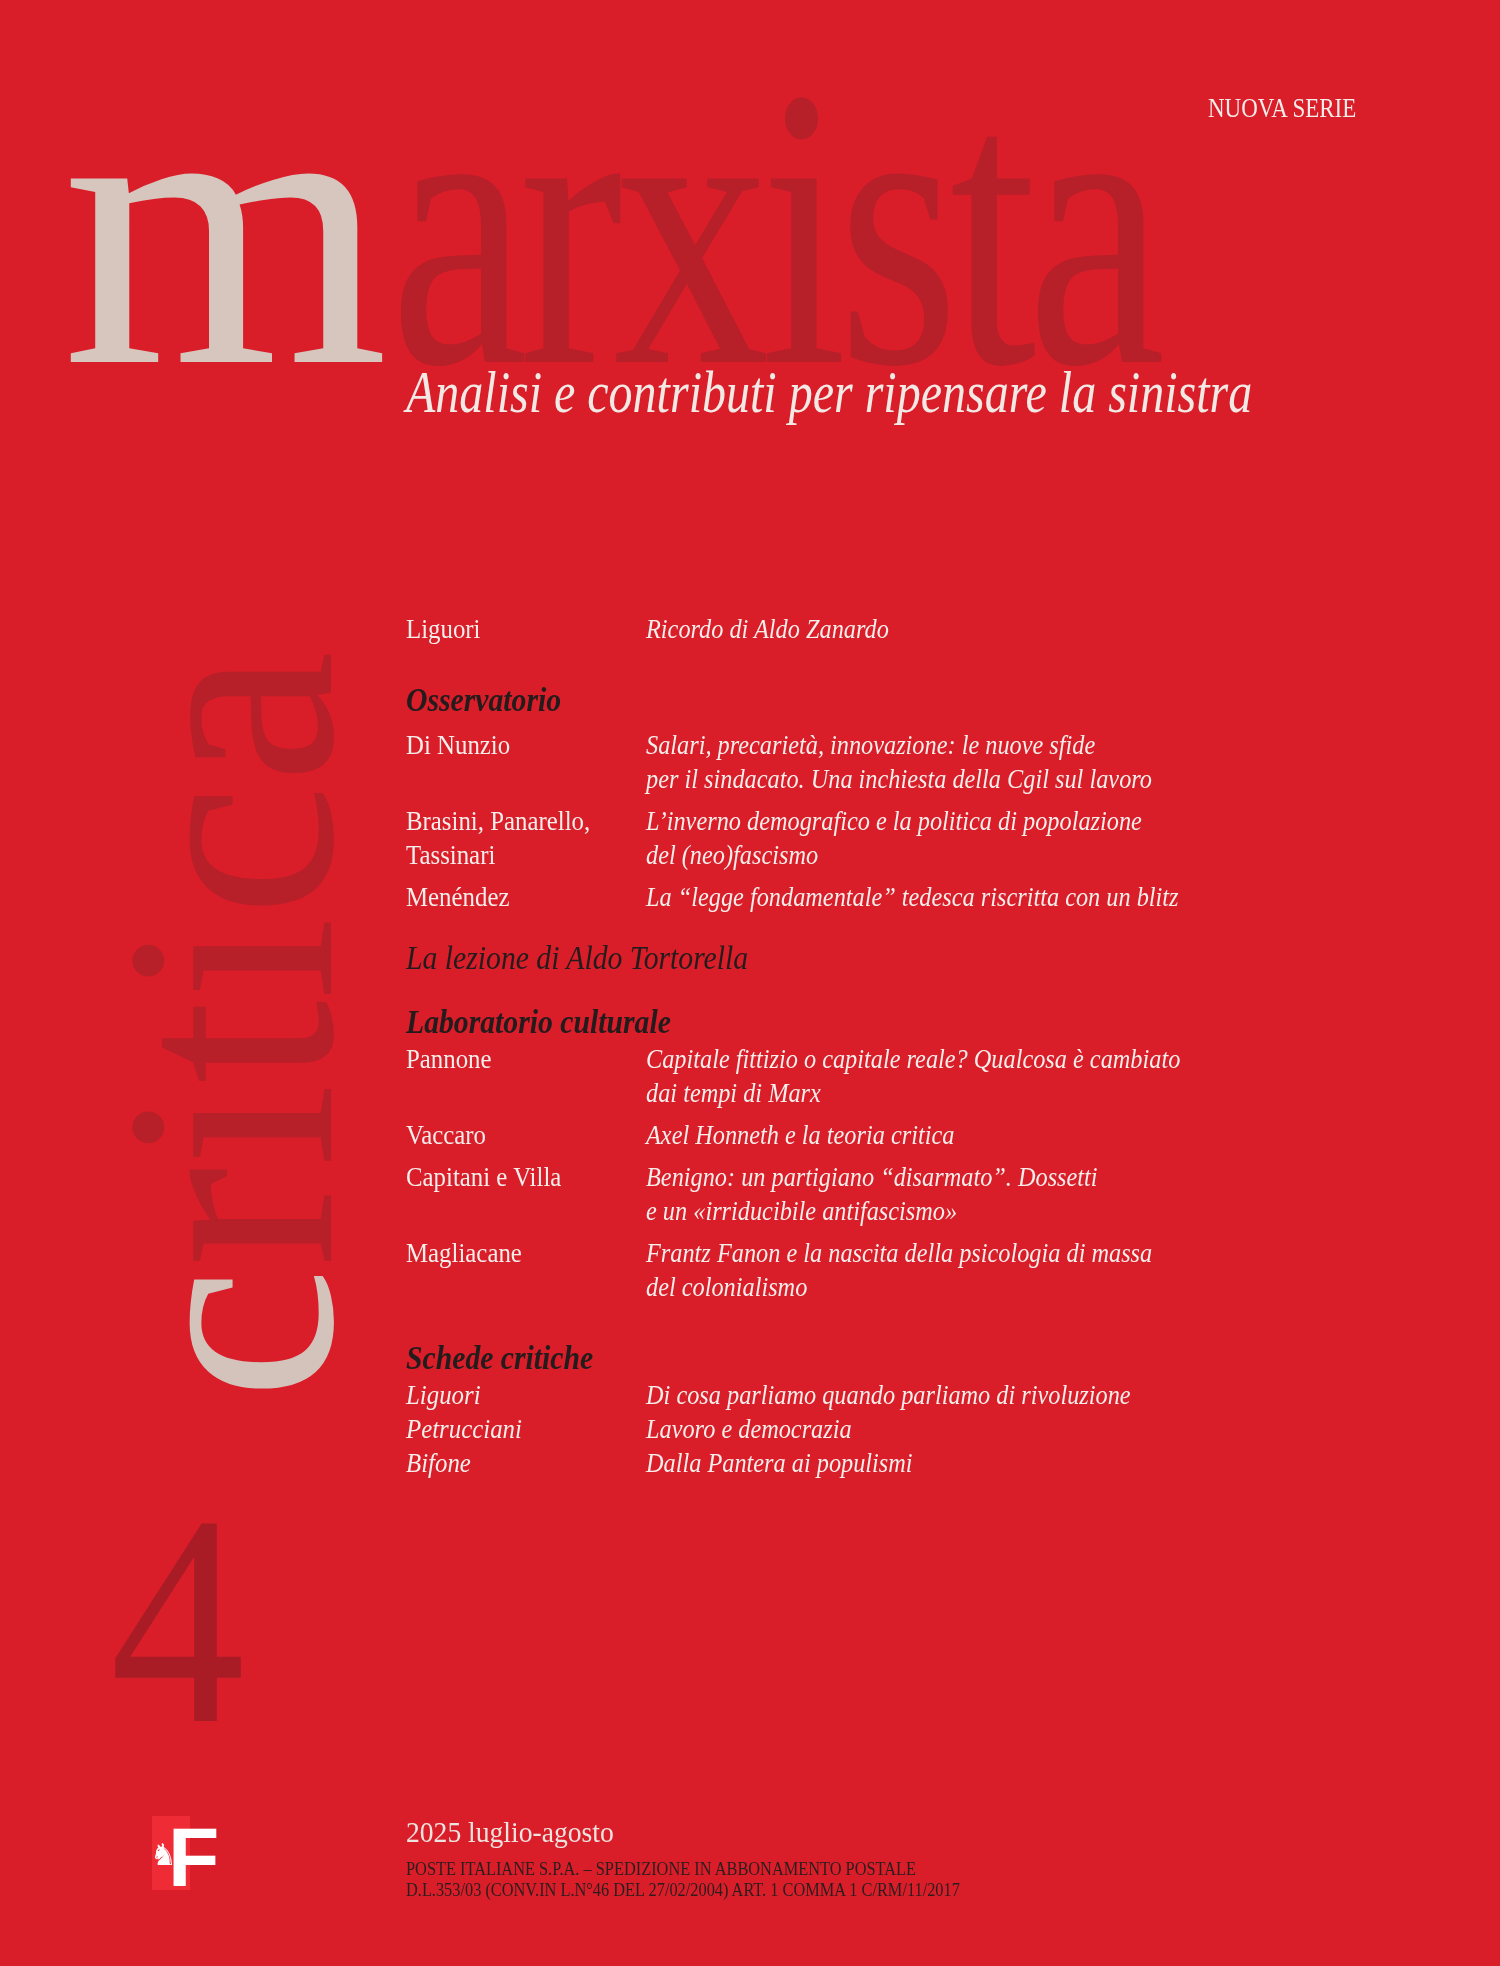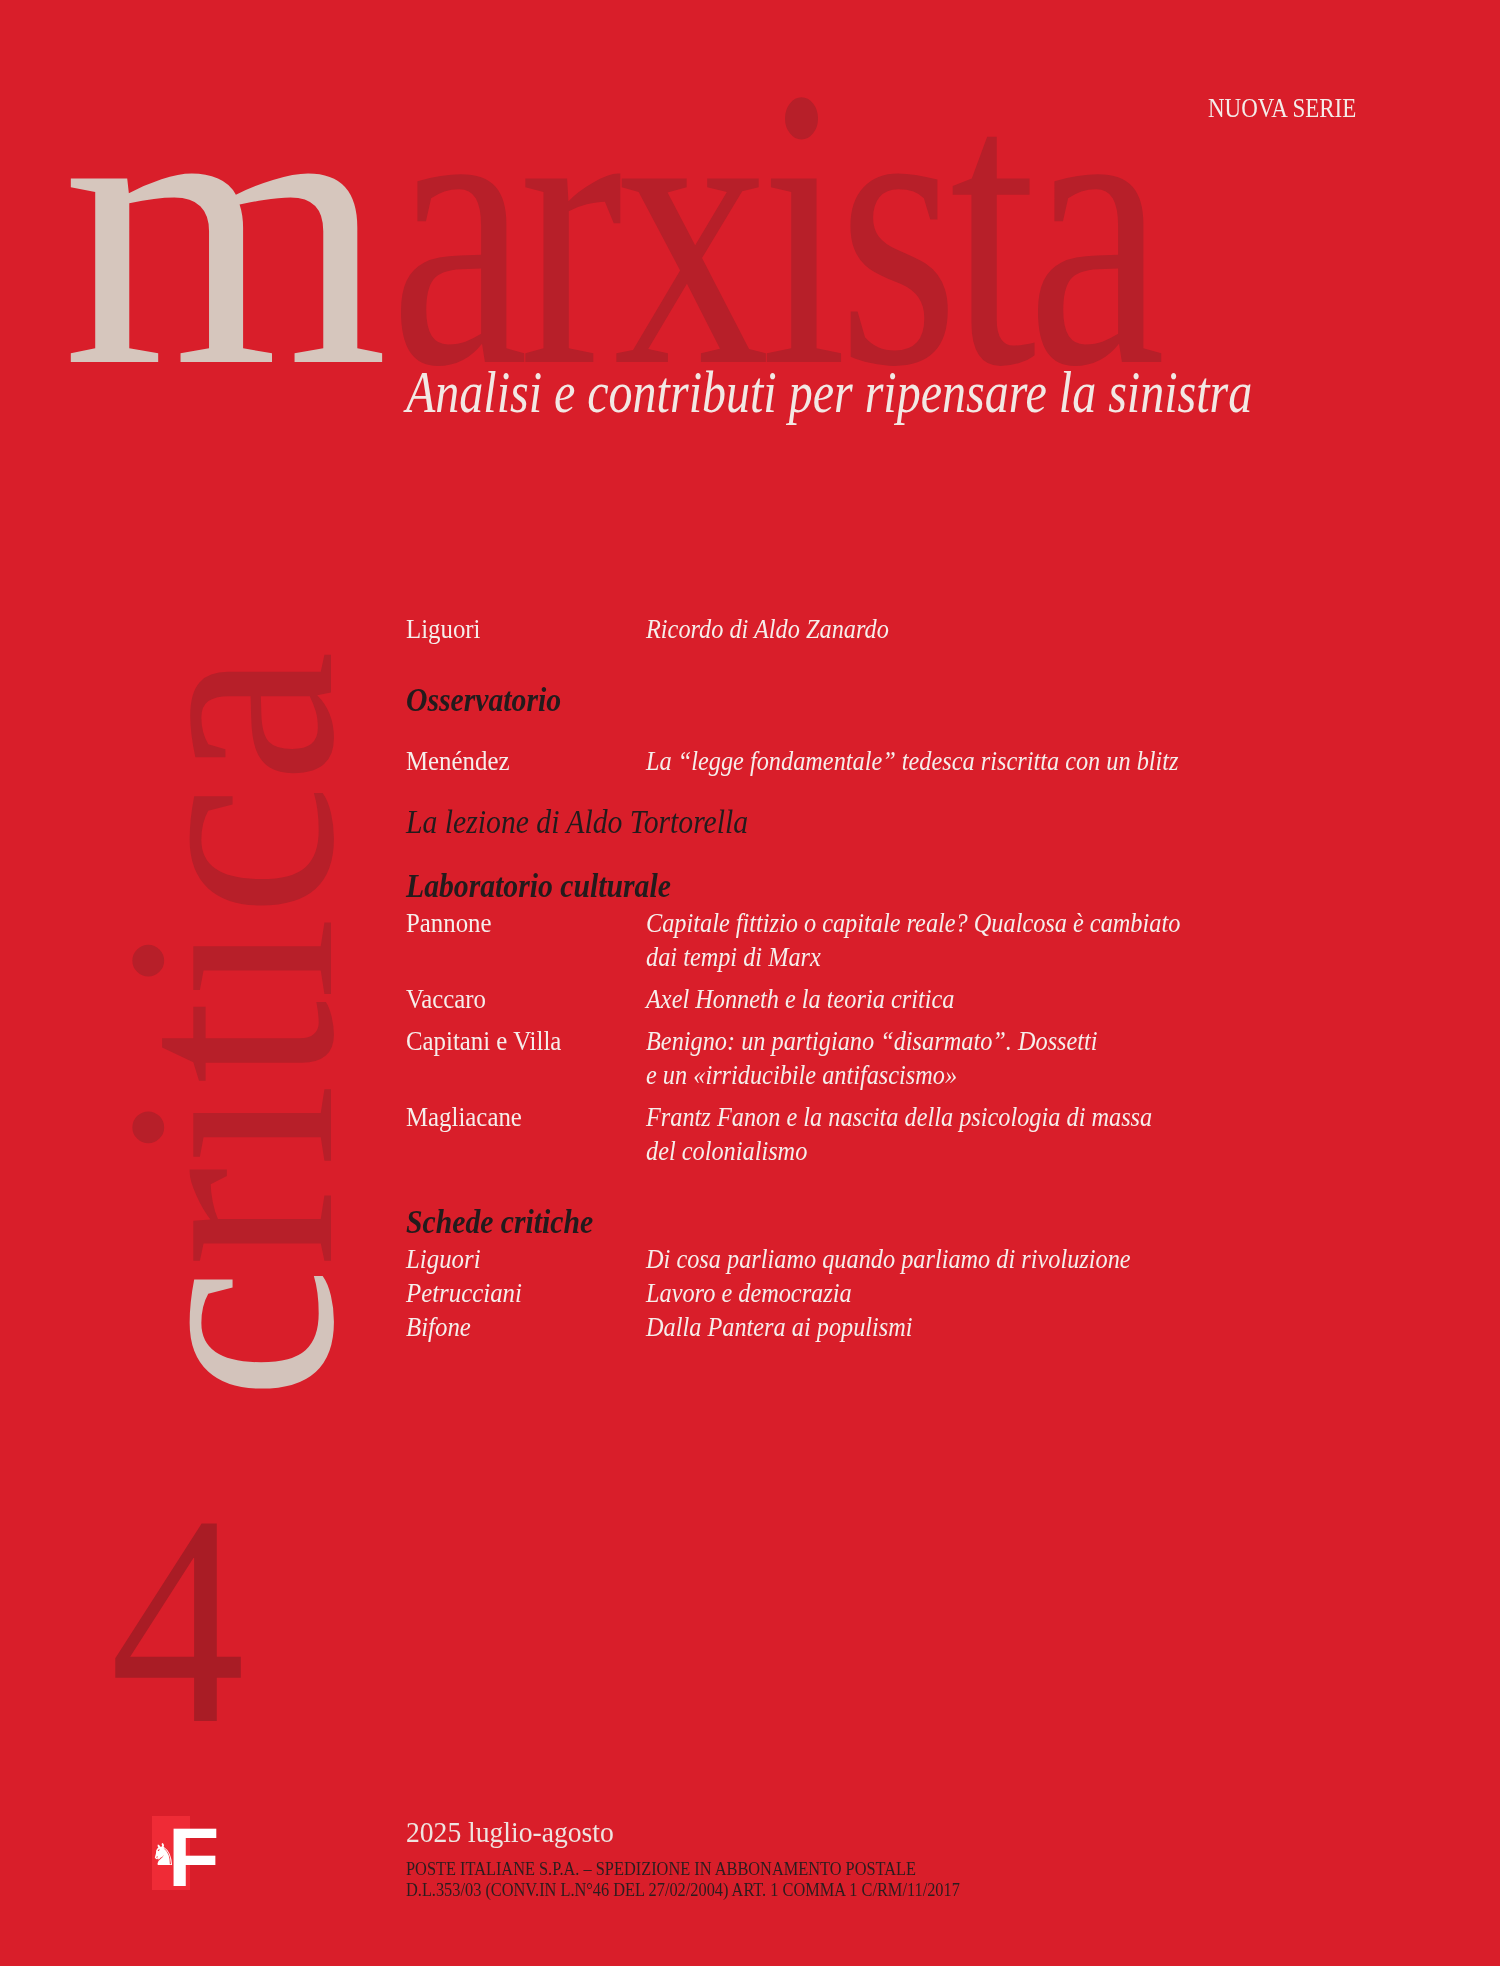--- a/index.html
+++ b/index.html
@@ -159,21 +159,29 @@
 
     <div class="toc-row">
       <span class="author">Liguori</span>
       <span class="title">Ricordo di Aldo Zanardo</span>
     </div>
 
     <div class="gap-lg"></div>
     <div class="section-heading">Osservatorio</div>
 
     <div class="gap-sm"></div>
-    <div class="gap-sm"></div>
+    <div class="toc-row">
+      <span class="author">Di Nunzio</span>
+      <span class="title"><span>Salari, precarietà, innovazione: le nuove sfide</span><br><span>per il sindacato. Una inchiesta della Cgil sul lavoro</span></span>
+    </div>
+    <div class="gap-sm"></div>
+    <div class="toc-row">
+      <span class="author"><span>Brasini, Panarello,</span><br><span>Tassinari</span></span>
+      <span class="title"><span>L’inverno demografico e la politica di popolazione</span><br><span>del (neo)fascismo</span></span>
+    </div>
     <div class="gap-sm"></div>
     <div class="toc-row">
       <span class="author">Menéndez</span>
       <span class="title">La “legge fondamentale” tedesca riscritta con un blitz</span>
     </div>
 
     <div class="gap-md"></div>
     <div class="section-heading light">La lezione di Aldo Tortorella</div>
 
     <div class="gap-md"></div>

